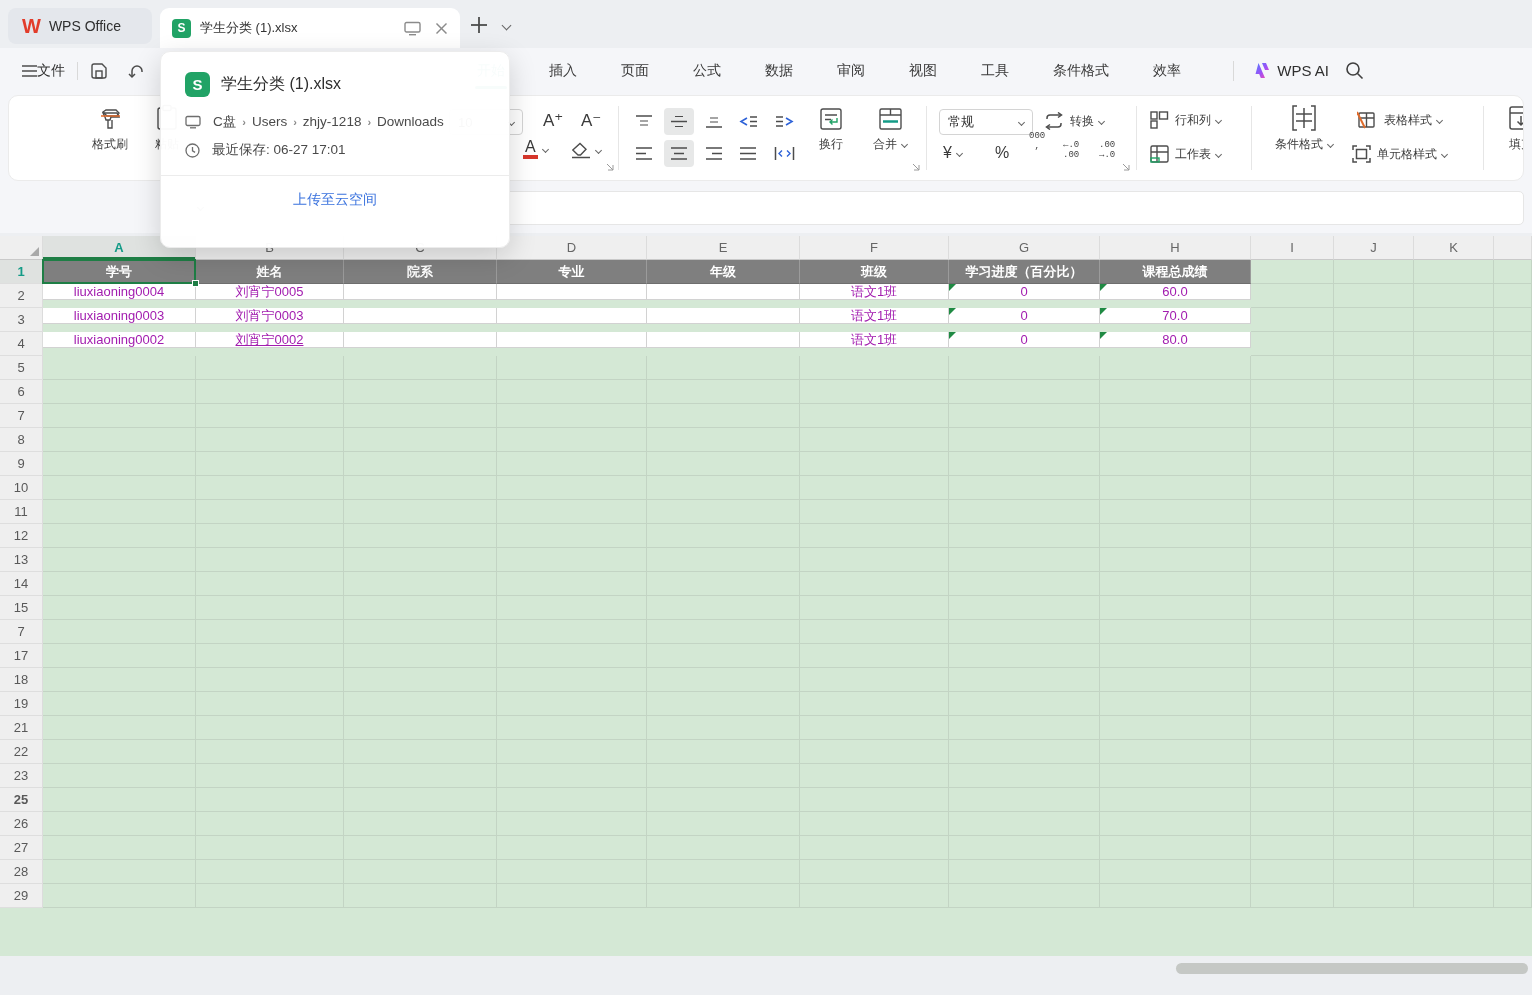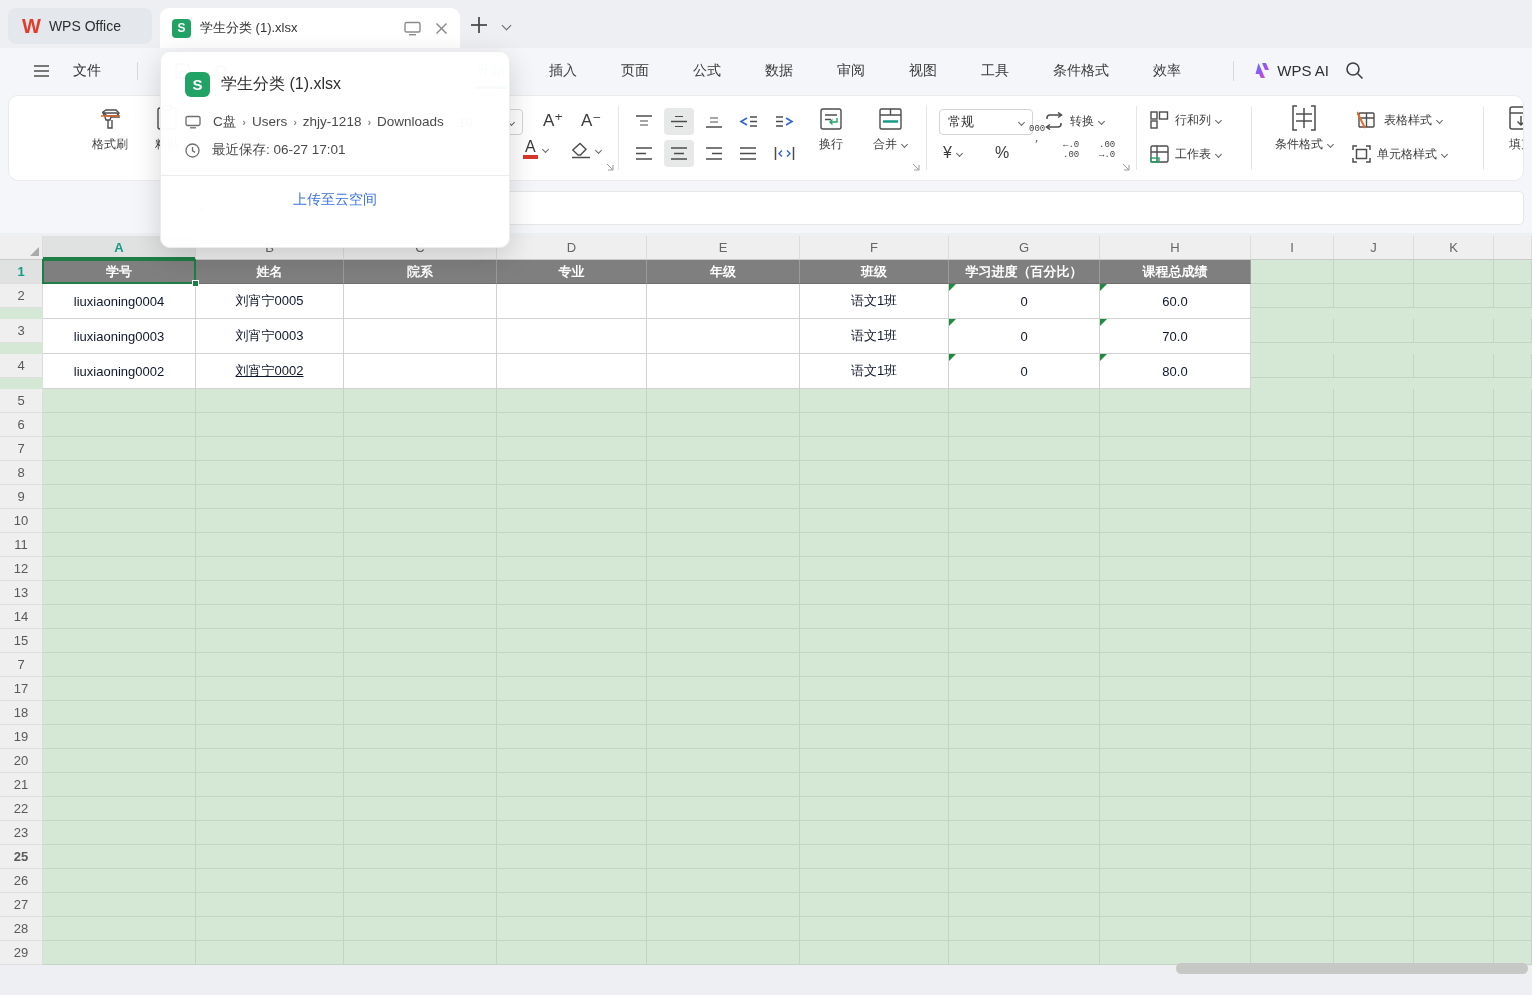--- a/index.html
+++ b/index.html
@@ -16,21 +16,21 @@
   .s-badge { width:19px; height:19px; border-radius:4px; background:#21a366; color:#fff; font-size:12px; font-weight:700; display:flex; align-items:center; justify-content:center; flex:none; }
   .doc-tab .t { font-size:13px; color:#333; flex:1; white-space:nowrap; overflow:hidden; }
   .tab-icons { display:flex; align-items:center; gap:14px; }
   .newtab-btn { position:absolute; left:470px; top:16px; width:18px; height:18px; }
   .tabs-chev { position:absolute; left:503px; top:22px; }
   .chev { width:7px; height:7px; border-right:1.5px solid #666; border-bottom:1.5px solid #666; transform:rotate(45deg); display:inline-block; }
   .chev.sm { width:5px; height:5px; }
 
   
   .menubar { position:absolute; left:0; top:48px; width:1532px; height:45px; background:#f5f6f9; display:flex; align-items:center; }
-  .file-block { display:flex; align-items:center; gap:24px; padding-left:34px;text-align:right; }
+  .file-block { display:flex; align-items:center; gap:0; padding-left:22px;text-align:right; }
   .file-label { font-size:14px; color:#2f2f2f; }
   .mb-div { width:1px; height:18px; background:#d9d9d9; margin:0 12px; }
   .qa-icons { display:flex; align-items:center; gap:20px; }
   .menu-tabs { position:absolute; left:455px; top:0; height:45px; display:flex; align-items:center; }
   .menu-tab { font-size:14px; color:#3a3a3a; padding:0 22px; height:45px; display:flex; align-items:center; position:relative; cursor:default; }
   .menu-tab.active { color:#149b87; }
   .menu-tab.active::after { content:""; position:absolute; left:20px; right:20px; bottom:4px; height:3px; border-radius:2px; background:#149b87; }
   .menu-right { position:absolute; right:168px; top:0; height:45px; display:flex; align-items:center; gap:16px; }
   .menu-right .vdiv { width:1px; height:20px; background:#d9d9d9; }
   .wpsai { display:flex; align-items:center; gap:7px; font-size:15px; color:#2f2f2f; }
@@ -62,21 +62,21 @@
   .grow { display:flex; }
   .gc { flex:none; display:flex; align-items:center; justify-content:center; font-size:13px; position:relative; }
   .colhdr { height:24px; background:#efefef; color:#666; border-right:1px solid #dcdcdc; border-bottom:1px solid #c9c9c9; }
   .corner { background:#efefef; border-right:1px solid #dcdcdc; border-bottom:1px solid #c9c9c9; justify-content:flex-end; align-items:flex-end; }
   .corner .tri { width:0; height:0; border-left:9px solid transparent; border-bottom:9px solid #a9a9a9; margin:0 3px 3px 0; }
   .rowhdr { height:24px; background:#efefef; color:#595959; border-right:1px solid #dcdcdc; border-bottom:1px solid #dedede; }
   .hdrsel { background:#dfe2e0; color:#149b87; font-weight:bold; }
   .colhdr.hdrsel { box-shadow:inset 0 -2px 0 #1e7e45; }
   .cell-green { height:24px; background:#d4e8d5; border-right:1px solid #c3d4c4; border-bottom:1px solid #c3d4c4; }
   .cell-h1 { height:24px; background:#7f7f7f; color:#fff; font-weight:bold; border-right:1px solid #9b9b9b; border-bottom:1px solid #6e6e6e; }
-  .cell-data { height:35px; background:#fff; color:#0f172a; border-right:1px solid #d2d2d2; border-bottom:1px solid #d2d2d2; }
+  .cell-data { height:16px; background:#fff; color:#a21caf; border-right:1px solid #d2d2d2; border-bottom:1px solid #d2d2d2; }
   .flag { position:absolute; left:0; top:0; width:0; height:0; border-top:7px solid #1f8a43; border-right:7px solid transparent; }
   .sel-rect { position:absolute; border:2px solid #1e7e45; pointer-events:none; }
   .sel-handle { position:absolute; width:7px; height:7px; background:#1e7e45; border:1px solid #fff; }
 
   
   .popup { position:absolute; left:160px; top:51px; width:350px; height:197px; background:rgba(255,255,255,0.97); border:1px solid #ececec; border-radius:10px; box-shadow:0 8px 28px rgba(0,0,0,0.16); z-index:50; }
   .popup .head { display:flex; align-items:center; gap:11px; padding:20px 24px 6px; }
   .popup .head .fname { font-size:16px; color:#2e2e2e; }
   .popup .head .s-badge { width:25px; height:25px; border-radius:6px; font-size:15px; }
   .meta-row { display:flex; align-items:center; gap:12px; padding:10px 24px 0; font-size:13.5px; color:#4a4a4a; }
@@ -341,21 +341,21 @@
       <span class="rlabel">转换</span>
       <span class="chev sm"></span>
     </div>
     <div class="rp hlab" style="left:934px; top:48px;">
       <span style="font-size:16px;color:#3a3a3a;">¥</span>
       <span class="chev sm"></span>
     </div>
     <div class="rp" style="left:986px; top:48px;">
       <span style="font-size:16px;color:#3a3a3a;">%</span>
     </div>
-    <div class="rp stacknum" style="left:1020px; top:28px;">
+    <div class="rp stacknum" style="left:1020px; top:35px;">
       <div>000</div>
         <div>,</div>
     </div>
     <div class="rp stacknum" style="left:1054px; top:44px;">
       <div>←.0</div>
         <div>.00</div>
     </div>
     <div class="rp stacknum" style="left:1090px; top:44px;">
       <div>.00</div>
         <div>→.0</div>
@@ -737,35 +737,20 @@
         <div class="gc cell-green" style="width: 153px;"></div>
         <div class="gc cell-green" style="width: 149px;"></div>
         <div class="gc cell-green" style="width: 151px;"></div>
         <div class="gc cell-green" style="width: 151px;"></div>
         <div class="gc cell-green" style="width: 83px;"></div>
         <div class="gc cell-green" style="width: 80px;"></div>
         <div class="gc cell-green" style="width: 80px;"></div>
         <div class="gc cell-green" style="width: 38px;"></div>
       </div>
       <div class="grow">
-        <div class="gc rowhdr" style="width: 43px;">20</div>
-        <div class="gc cell-green" style="width: 153px;"></div>
-        <div class="gc cell-green" style="width: 148px;"></div>
-        <div class="gc cell-green" style="width: 153px;"></div>
-        <div class="gc cell-green" style="width: 150px;"></div>
-        <div class="gc cell-green" style="width: 153px;"></div>
-        <div class="gc cell-green" style="width: 149px;"></div>
-        <div class="gc cell-green" style="width: 151px;"></div>
-        <div class="gc cell-green" style="width: 151px;"></div>
-        <div class="gc cell-green" style="width: 83px;"></div>
-        <div class="gc cell-green" style="width: 80px;"></div>
-        <div class="gc cell-green" style="width: 80px;"></div>
-        <div class="gc cell-green" style="width: 38px;"></div>
-      </div>
-      <div class="grow">
         <div class="gc rowhdr" style="width: 43px;">21</div>
         <div class="gc cell-green" style="width: 153px;"></div>
         <div class="gc cell-green" style="width: 148px;"></div>
         <div class="gc cell-green" style="width: 153px;"></div>
         <div class="gc cell-green" style="width: 150px;"></div>
         <div class="gc cell-green" style="width: 153px;"></div>
         <div class="gc cell-green" style="width: 149px;"></div>
         <div class="gc cell-green" style="width: 151px;"></div>
         <div class="gc cell-green" style="width: 151px;"></div>
         <div class="gc cell-green" style="width: 83px;"></div>

